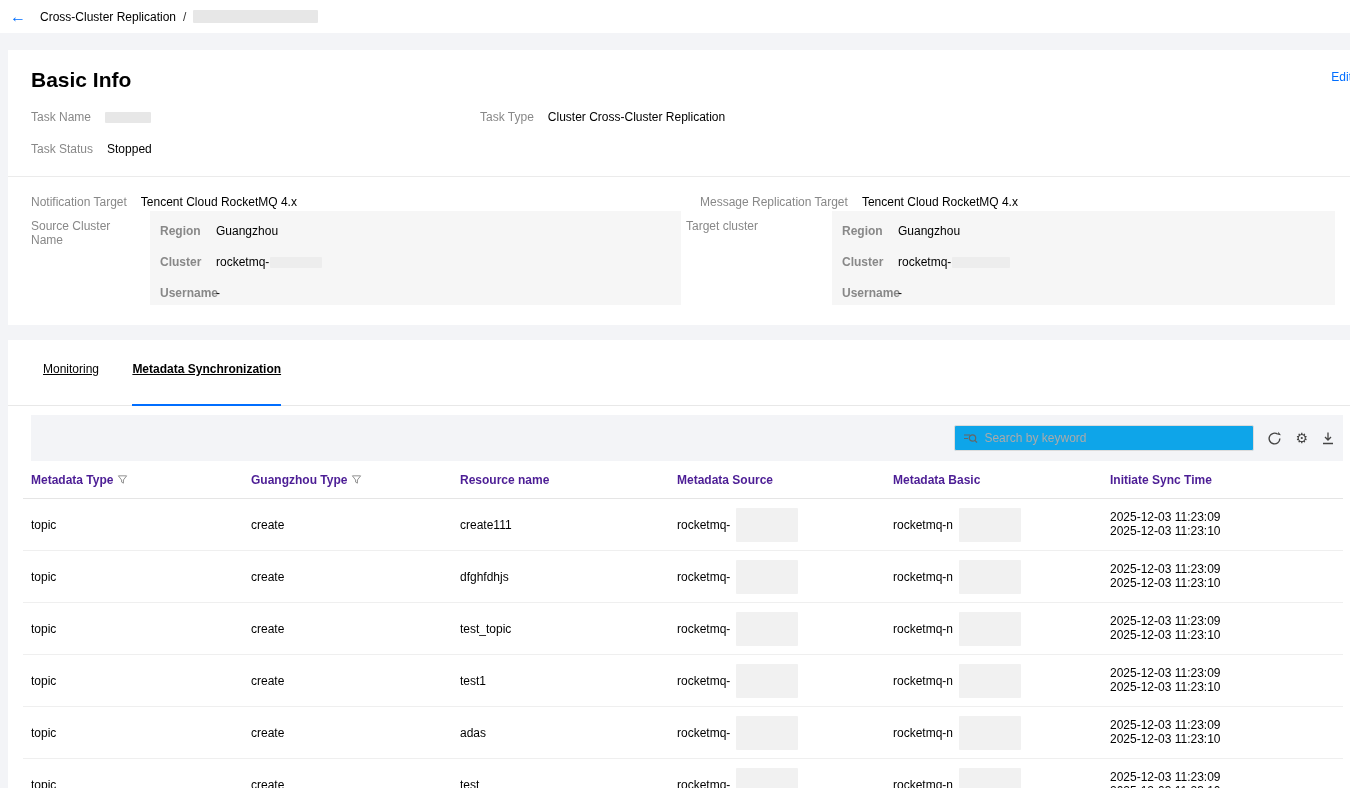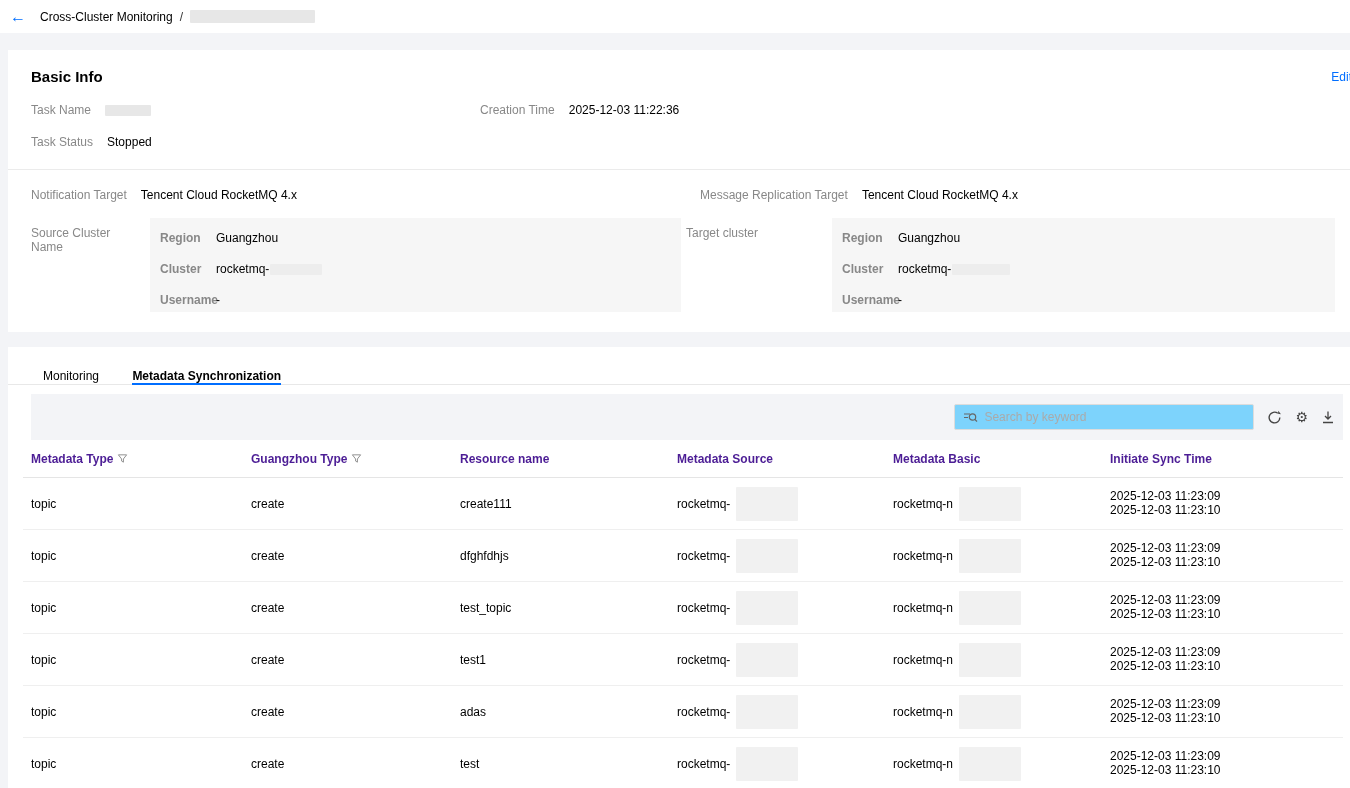--- a/index.html
+++ b/index.html
@@ -17,21 +17,21 @@
     padding-left:10px;
   }
   .back-arrow { color:#006eff; font-size:16px; width:30px; cursor:pointer; line-height:1; }
   .crumb { color:#000; }
   .crumb-sep { margin:0 7px; color:#333; }
   .redact { display:inline-block; background:#e7e7e7; vertical-align:middle; border-radius:1px; }
   
   .card { background:#fff; margin-left:8px; width:1350px; position:relative; }
   .card1 { margin-top:17px; padding:18px 23px 20px; }
   .card2 { margin-top:15px; padding-top:14px; min-height:450px; }
-  .card-title { font-size:15px; font-weight:bold; }
+  .card-title { font-size:21px; font-weight:bold; }
   .edit-link { position:absolute; right:-14px; top:20px; padding-right:20px; color:#006eff; cursor:pointer; font-size:12px; text-decoration:none; }
   
   .info-grid3 { display:flex; margin-top:18px; }
   .info-grid3 .c1 { width:449px; }
   .info-grid3 .c2 { width:445px; }
   .info-grid3 .c3 { flex:1; }
   .info-grid2 { display:flex; }
   .info-grid2 .c1 { width:669px; }
   .info-grid2 .c2 { flex:1; }
   .field { display:flex; align-items:center; }
@@ -45,32 +45,32 @@
     background:#f6f6f6; height:94px; padding:13px 10px 0 10px;
   }
   .gray-box.src { width:531px; }
   .gray-box.tgt { width:503px; }
   .mini-row { display:flex; align-items:center; margin-bottom:17px; }
   .mlabel { color:#888; width:56px; flex-shrink:0;font-weight:bold; }
   .mvalue { color:#000; }
   
   .tabbar { padding-left:35px; border-bottom:1px solid #e8e8e8; }
   .tab {
-    display:inline-block; padding:8px 0 0; margin-right:30px;
-    color:#000; cursor:pointer;
+    display:inline-block; padding:8px 0 28px; margin-right:30px;
+    color:#000; cursor:pointer;text-decoration:underline;
   }
   .tab.active { font-weight:bold; border-bottom:2px solid #006eff; margin-bottom:-1px; }
   
   .toolbar {
     margin:9px 15px 0 23px; height:46px; background:#f3f4f7;
     display:flex; align-items:center; justify-content:flex-end;
     padding-right:8px;
   }
   .searchbox {
-    width:300px; height:26px; background:#7dd3fc; border:1px solid #dcdcdc;
+    width:300px; height:26px; background:#0ea5e9; border:1px solid #dcdcdc;
     display:flex; align-items:center; padding:12px 8px; border-radius:2px;
   }
   .searchbox svg { flex-shrink:0; margin-right:6px; }
   .searchbox input {
     border:none; outline:none; background:transparent; flex:1;
     font-family:"Liberation Sans", sans-serif; font-size:12px; color:#333;
   }
   .searchbox input::placeholder { color:#aaa; }
   .tool-icon {
     margin-left:13px; cursor:pointer; color:#444; font-size:14px;
@@ -90,39 +90,39 @@
   }
   td .sync-line { line-height:13px; margin:1px 0; }
   .redact-cell { width:62px; height:34px; background:#f1f1f1; margin-left:6px; }
   td .cellflex { display:flex; align-items:center; }
 </style>
 </head>
 <body>
 
 <div class="topbar">
   <span class="back-arrow">←</span>
-  <span class="crumb">Cross-Cluster Monitoring</span>
+  <span class="crumb">Cross-Cluster Replication</span>
   <span class="crumb-sep">/</span>
   <span class="redact" style="width:125px;height:13px;"></span>
 </div>
 
 <div class="card card1">
   <div>
     <span class="card-title">Basic Info</span>
     <a class="edit-link">Edit</a>
   </div>
 
   <div class="info-grid3">
     <div class="field c1">
       <span class="flabel">Task Name</span>
       <span class="redact" style="width:46px;height:11px;"></span>
     </div>
-    <div class="field c3">
-      <span class="flabel">Creation Time</span>
-      <span class="fvalue">2025-12-03 11:22:36</span>
+    <div class="field c2">
+      <span class="flabel">Task Type</span>
+      <span class="fvalue">Cluster Cross-Cluster Replication</span>
     </div>
   </div>
 
   <div class="info-grid3" style="">
     <div class="field c1">
       <span class="flabel">Task Status</span>
       <span class="fvalue">Stopped</span>
     </div>
   </div>
 
@@ -132,21 +132,21 @@
     <div class="field c1">
       <span class="flabel">Notification Target</span>
       <span class="fvalue">Tencent Cloud RocketMQ 4.x</span>
     </div>
     <div class="field c2">
       <span class="flabel">Message Replication Target</span>
       <span class="fvalue">Tencent Cloud RocketMQ 4.x</span>
     </div>
   </div>
 
-  <div class="info-grid2" style="margin-top:16px;">
+  <div class="info-grid2" style="margin-top:2px;">
     <div class="cluster-col c1">
       <span class="flabel cl-label-src" style="margin-top:8px;">Source Cluster Name</span>
       <div class="gray-box src">
         <div class="mini-row">
           <span class="mlabel">Region</span>
           <span class="mvalue">Guangzhou</span>
         </div>
         <div class="mini-row">
           <span class="mlabel">Cluster</span>
           <span class="mvalue">rocketmq-</span>

